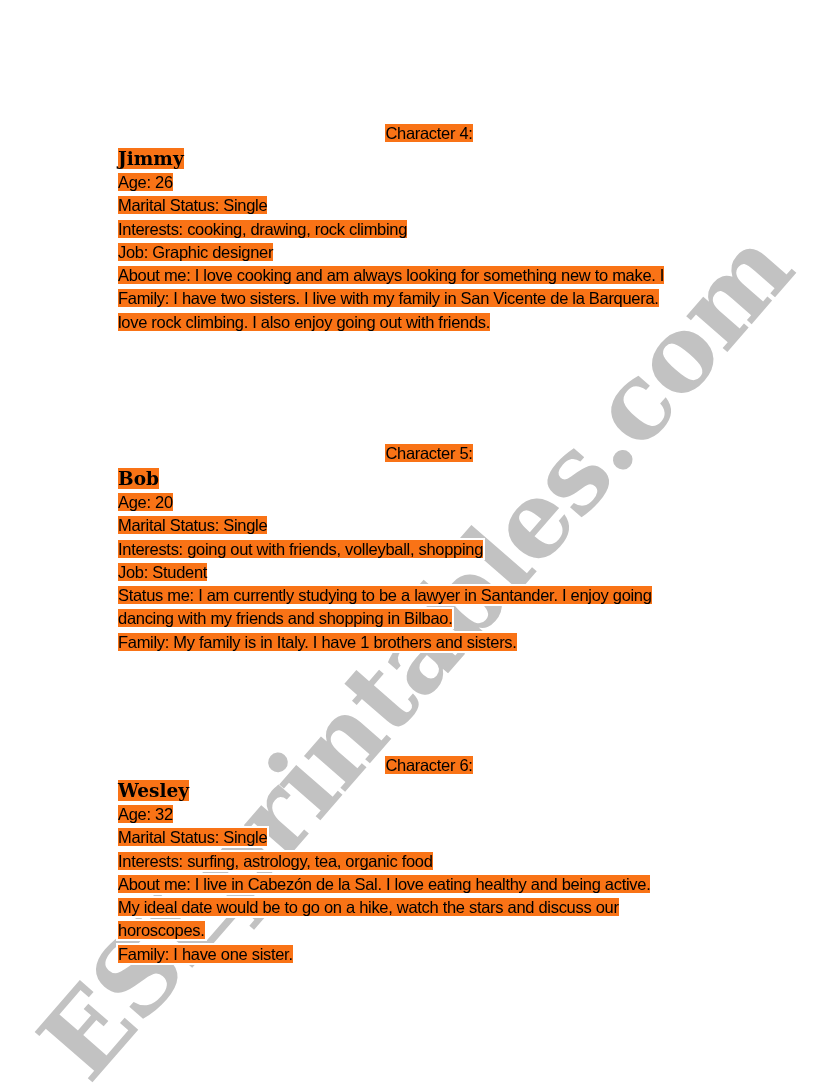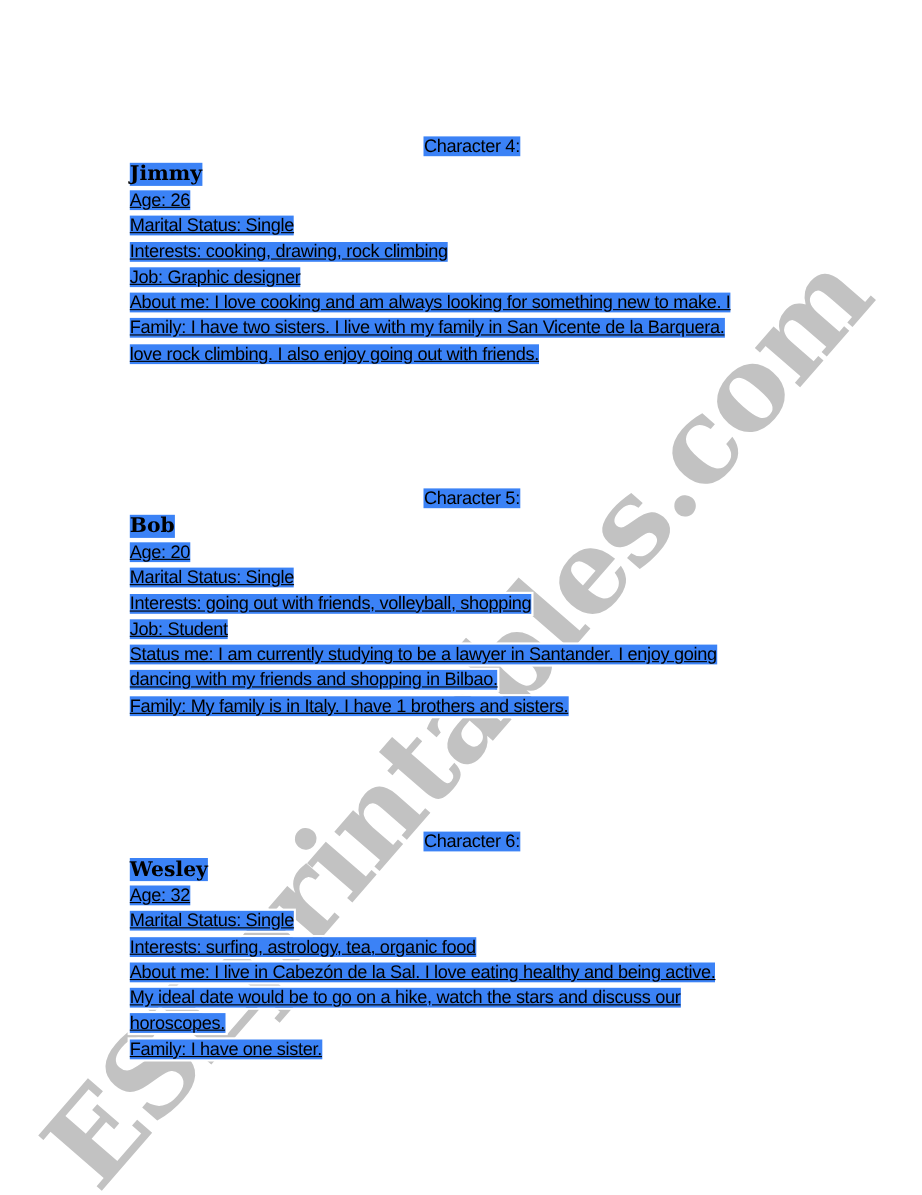--- a/index.html
+++ b/index.html
@@ -57,25 +57,24 @@
     font-weight: bold;
     font-size: 18.5px;
     line-height: 24px;
     white-space: nowrap;
   }
   .line {
     font-size: 16.5px;
     line-height: 23.3px;
     letter-spacing: -0.3px;
     white-space: nowrap;
-    text-decoration: underline;
   }
   
   .band {
-    background: #3b82f6;
+    background: #f97316;
     box-shadow: 0 0 0 2px #ffffff;
   }
 </style>
 </head>
 <body>
 
 <div class="page">
 
   <div class="watermark" style="color: rgb(194, 194, 194);">ESLprintables.com</div>
 

